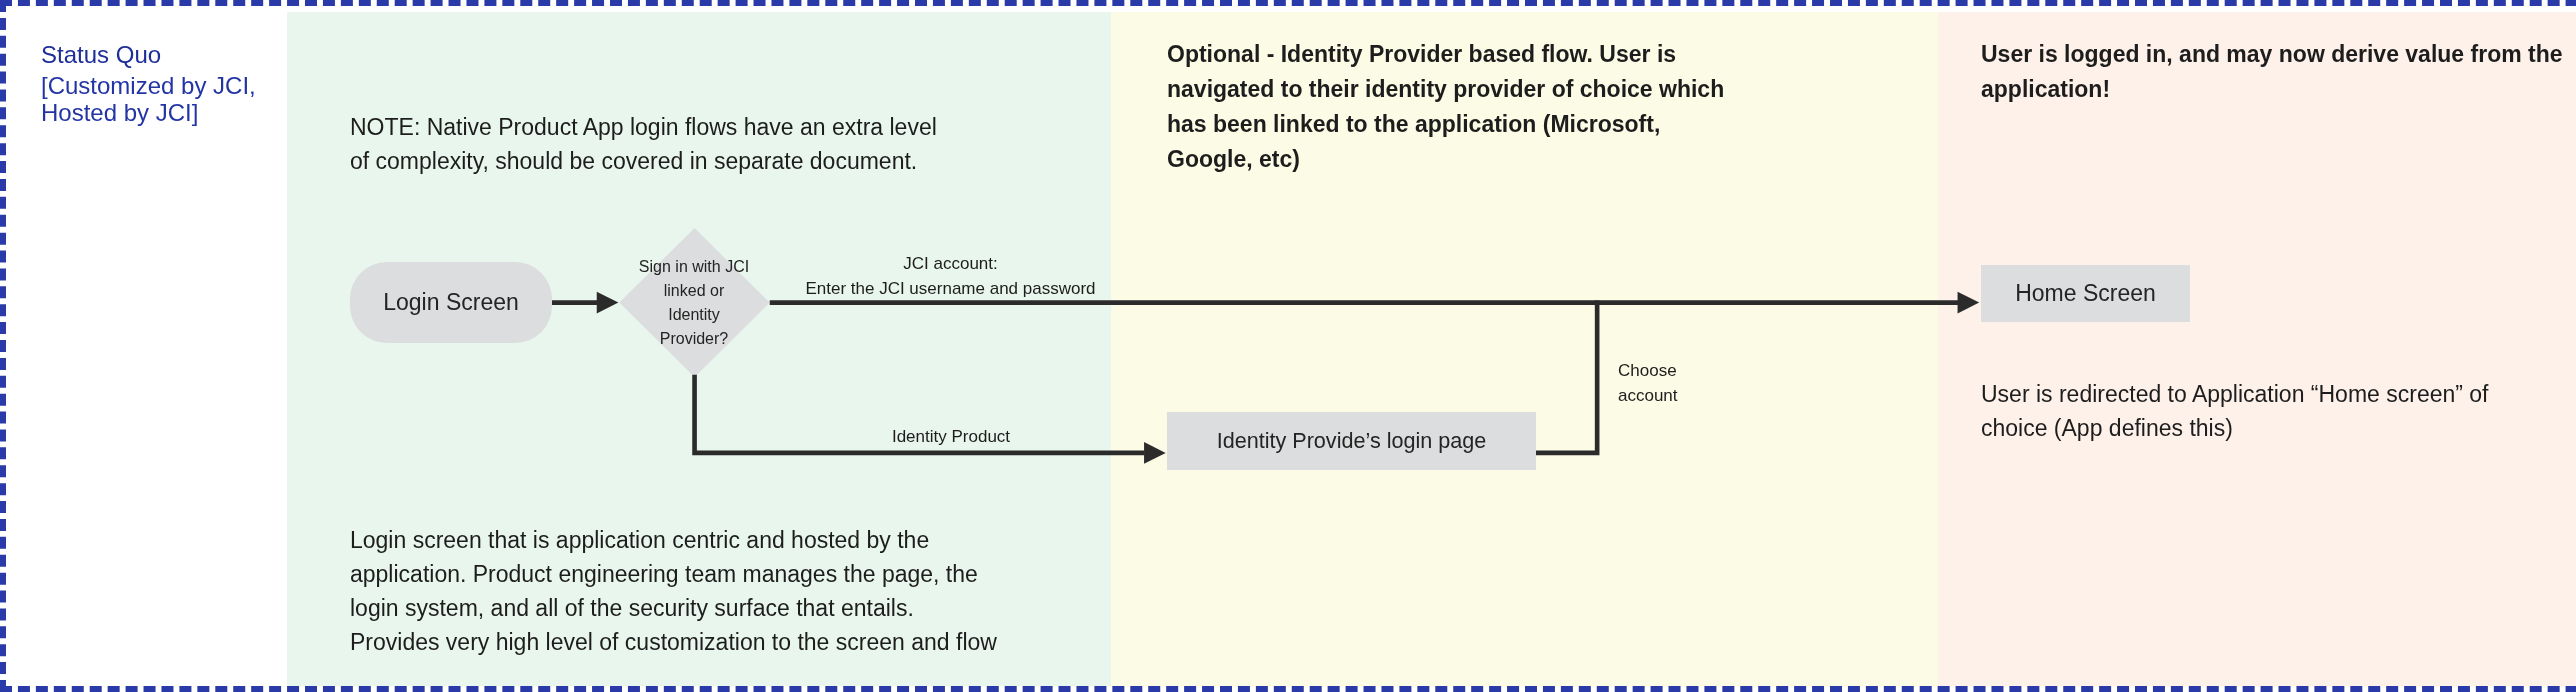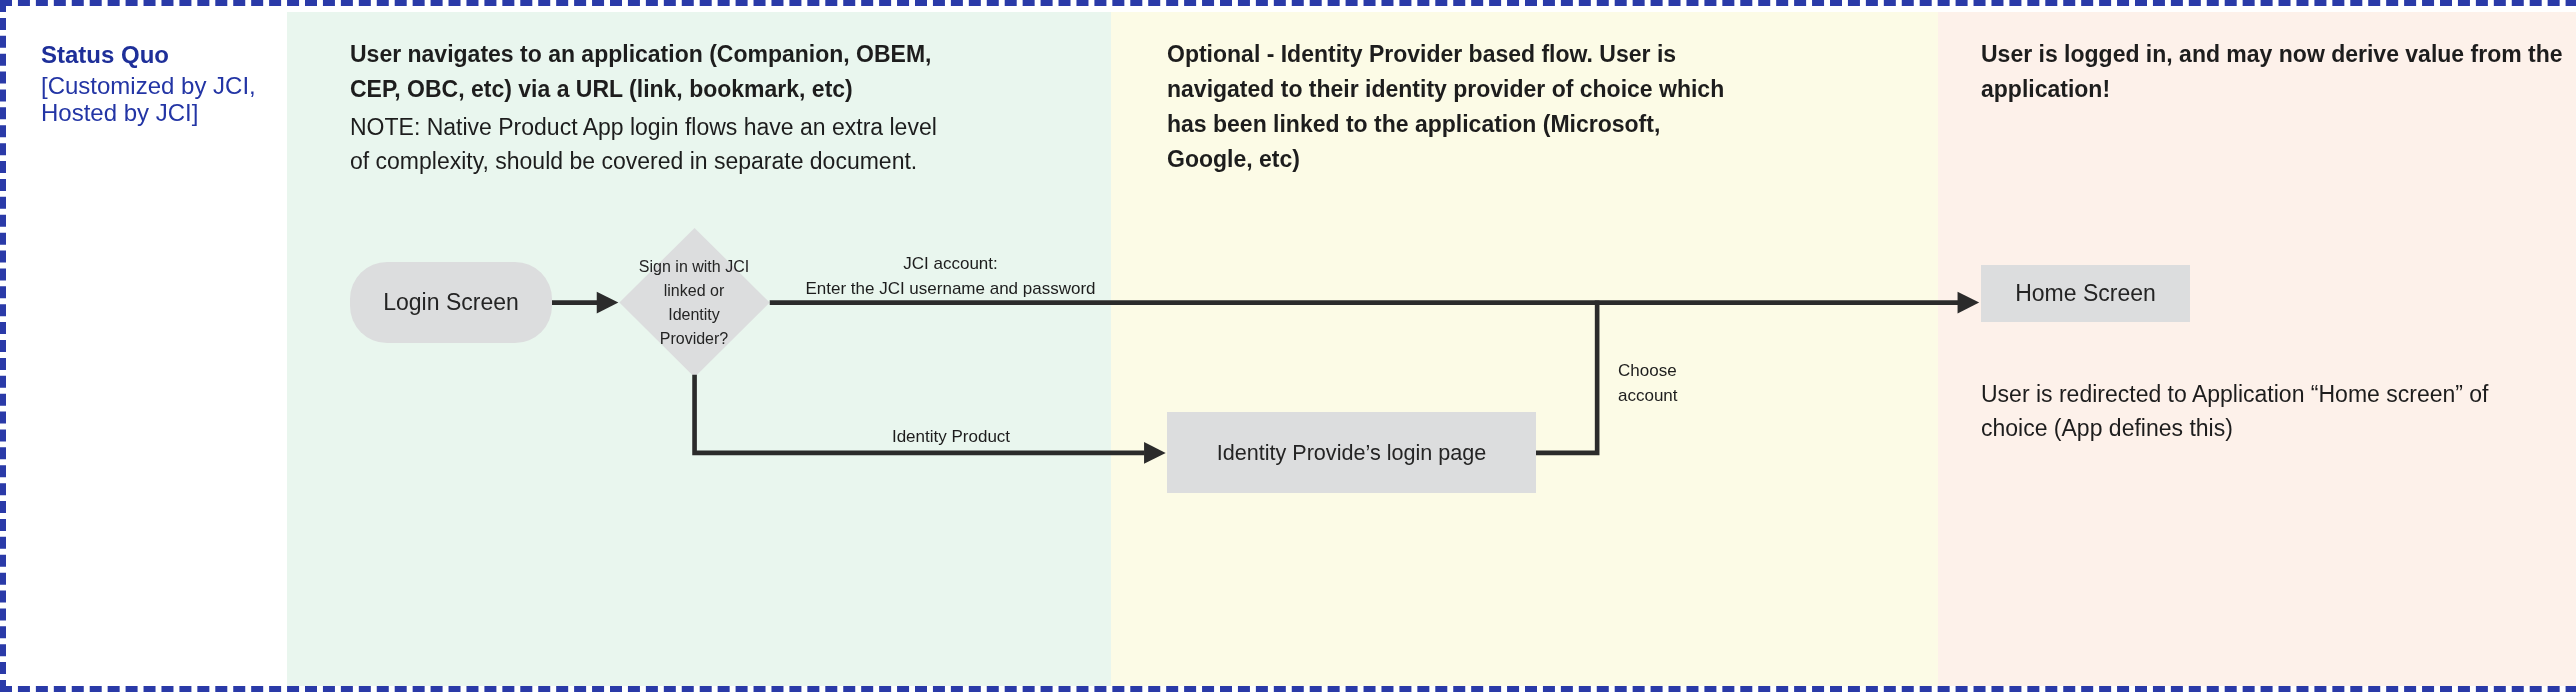--- a/index.html
+++ b/index.html
@@ -21,21 +21,21 @@
   }
   .lane-left   { left: 6.2px;   width: 275px;  background: #ffffff; }
   .lane-mint   { left: 281px;  width: 824px; background: #e9f6ee; }
   .lane-cream  { left: 1105px; width: 827px; background: #fcfbe6; }
   .lane-pink   { left: 1932px; width: 819px; background: #fdf1ea; }
 
   .abs { position: absolute; }
 
   .panel-title {
     left: 35px; top: 32px;
-    font-size: 24px; font-weight: bold; line-height: 34px;
+    font-size: 24px; font-weight: normal; line-height: 34px;
     color: #1e2f99;
   }
   .panel-subtitle {
     left: 35px; top: 66px;
     font-size: 24px; line-height: 27px;
     color: #2335a5;
     white-space: pre-line;
   }
 
   .heading {
@@ -56,21 +56,21 @@
   svg.connector-layer { position: absolute; left: 0; top: 0; width: 2757px; height: 692px; }
 
   .node {
     position: absolute;
     background: #dcddde;
     display: flex; align-items: center; justify-content: center;
     text-align: center;
     font-size: 23px; color: #242424;
   }
   .node-login { left: 344px; top: 256px; width: 202px; height: 81px; border-radius: 37px; }
-  .node-idp   { left: 1161px; top: 406px; width: 369px; height: 81px; font-size: 21.6px; }
+  .node-idp   { left: 1161px; top: 406px; width: 369px; height: 58px; font-size: 21.6px; }
   .node-home  { left: 1975px; top: 259px; width: 209px; height: 57px; }
 
   .diamond-label {
     position: absolute;
     left: 613px; top: 222px; width: 150px; height: 149px;
     display: flex; align-items: center; justify-content: center;
     text-align: center;
     font-size: 16px; line-height: 24px; color: #242424;
     white-space: pre-line;
   }
@@ -92,24 +92,26 @@
 
   <div class="lane lane-left"></div>
   <div class="lane lane-mint"></div>
   <div class="lane lane-cream"></div>
   <div class="lane lane-pink"></div>
 
   <div class="abs panel-title">Status Quo</div>
   <div class="abs panel-subtitle">[Customized by JCI,
 Hosted by JCI]</div>
 
-  <div class="abs heading h-s1">User navigates to an application (Companion, OBEM,
-CEP, OBC, etc) via a URL (link, bookmark, etc)</div>
   <div class="abs para note-s1">NOTE: Native Product App login flows have an extra level
 of complexity, should be covered in separate document.</div>
+  <div class="abs para footer-s1">Login screen that is application centric and hosted by the
+application. Product engineering team manages the page, the
+login system, and all of the security surface that entails.
+Provides very high level of customization to the screen and flow</div>
   <div class="abs heading h-s2">Optional - Identity Provider based flow. User is
 navigated to their identity provider of choice which
 has been linked to the application (Microsoft,
 Google, etc)</div>
   <div class="abs heading h-s3">User is logged in, and may now derive value from the
 application!</div>
   <div class="abs para body-s3">User is redirected to Application “Home screen” of
 choice (App defines this)</div>
 
   <svg class="connector-layer" viewBox="0 0 5352 1344">

